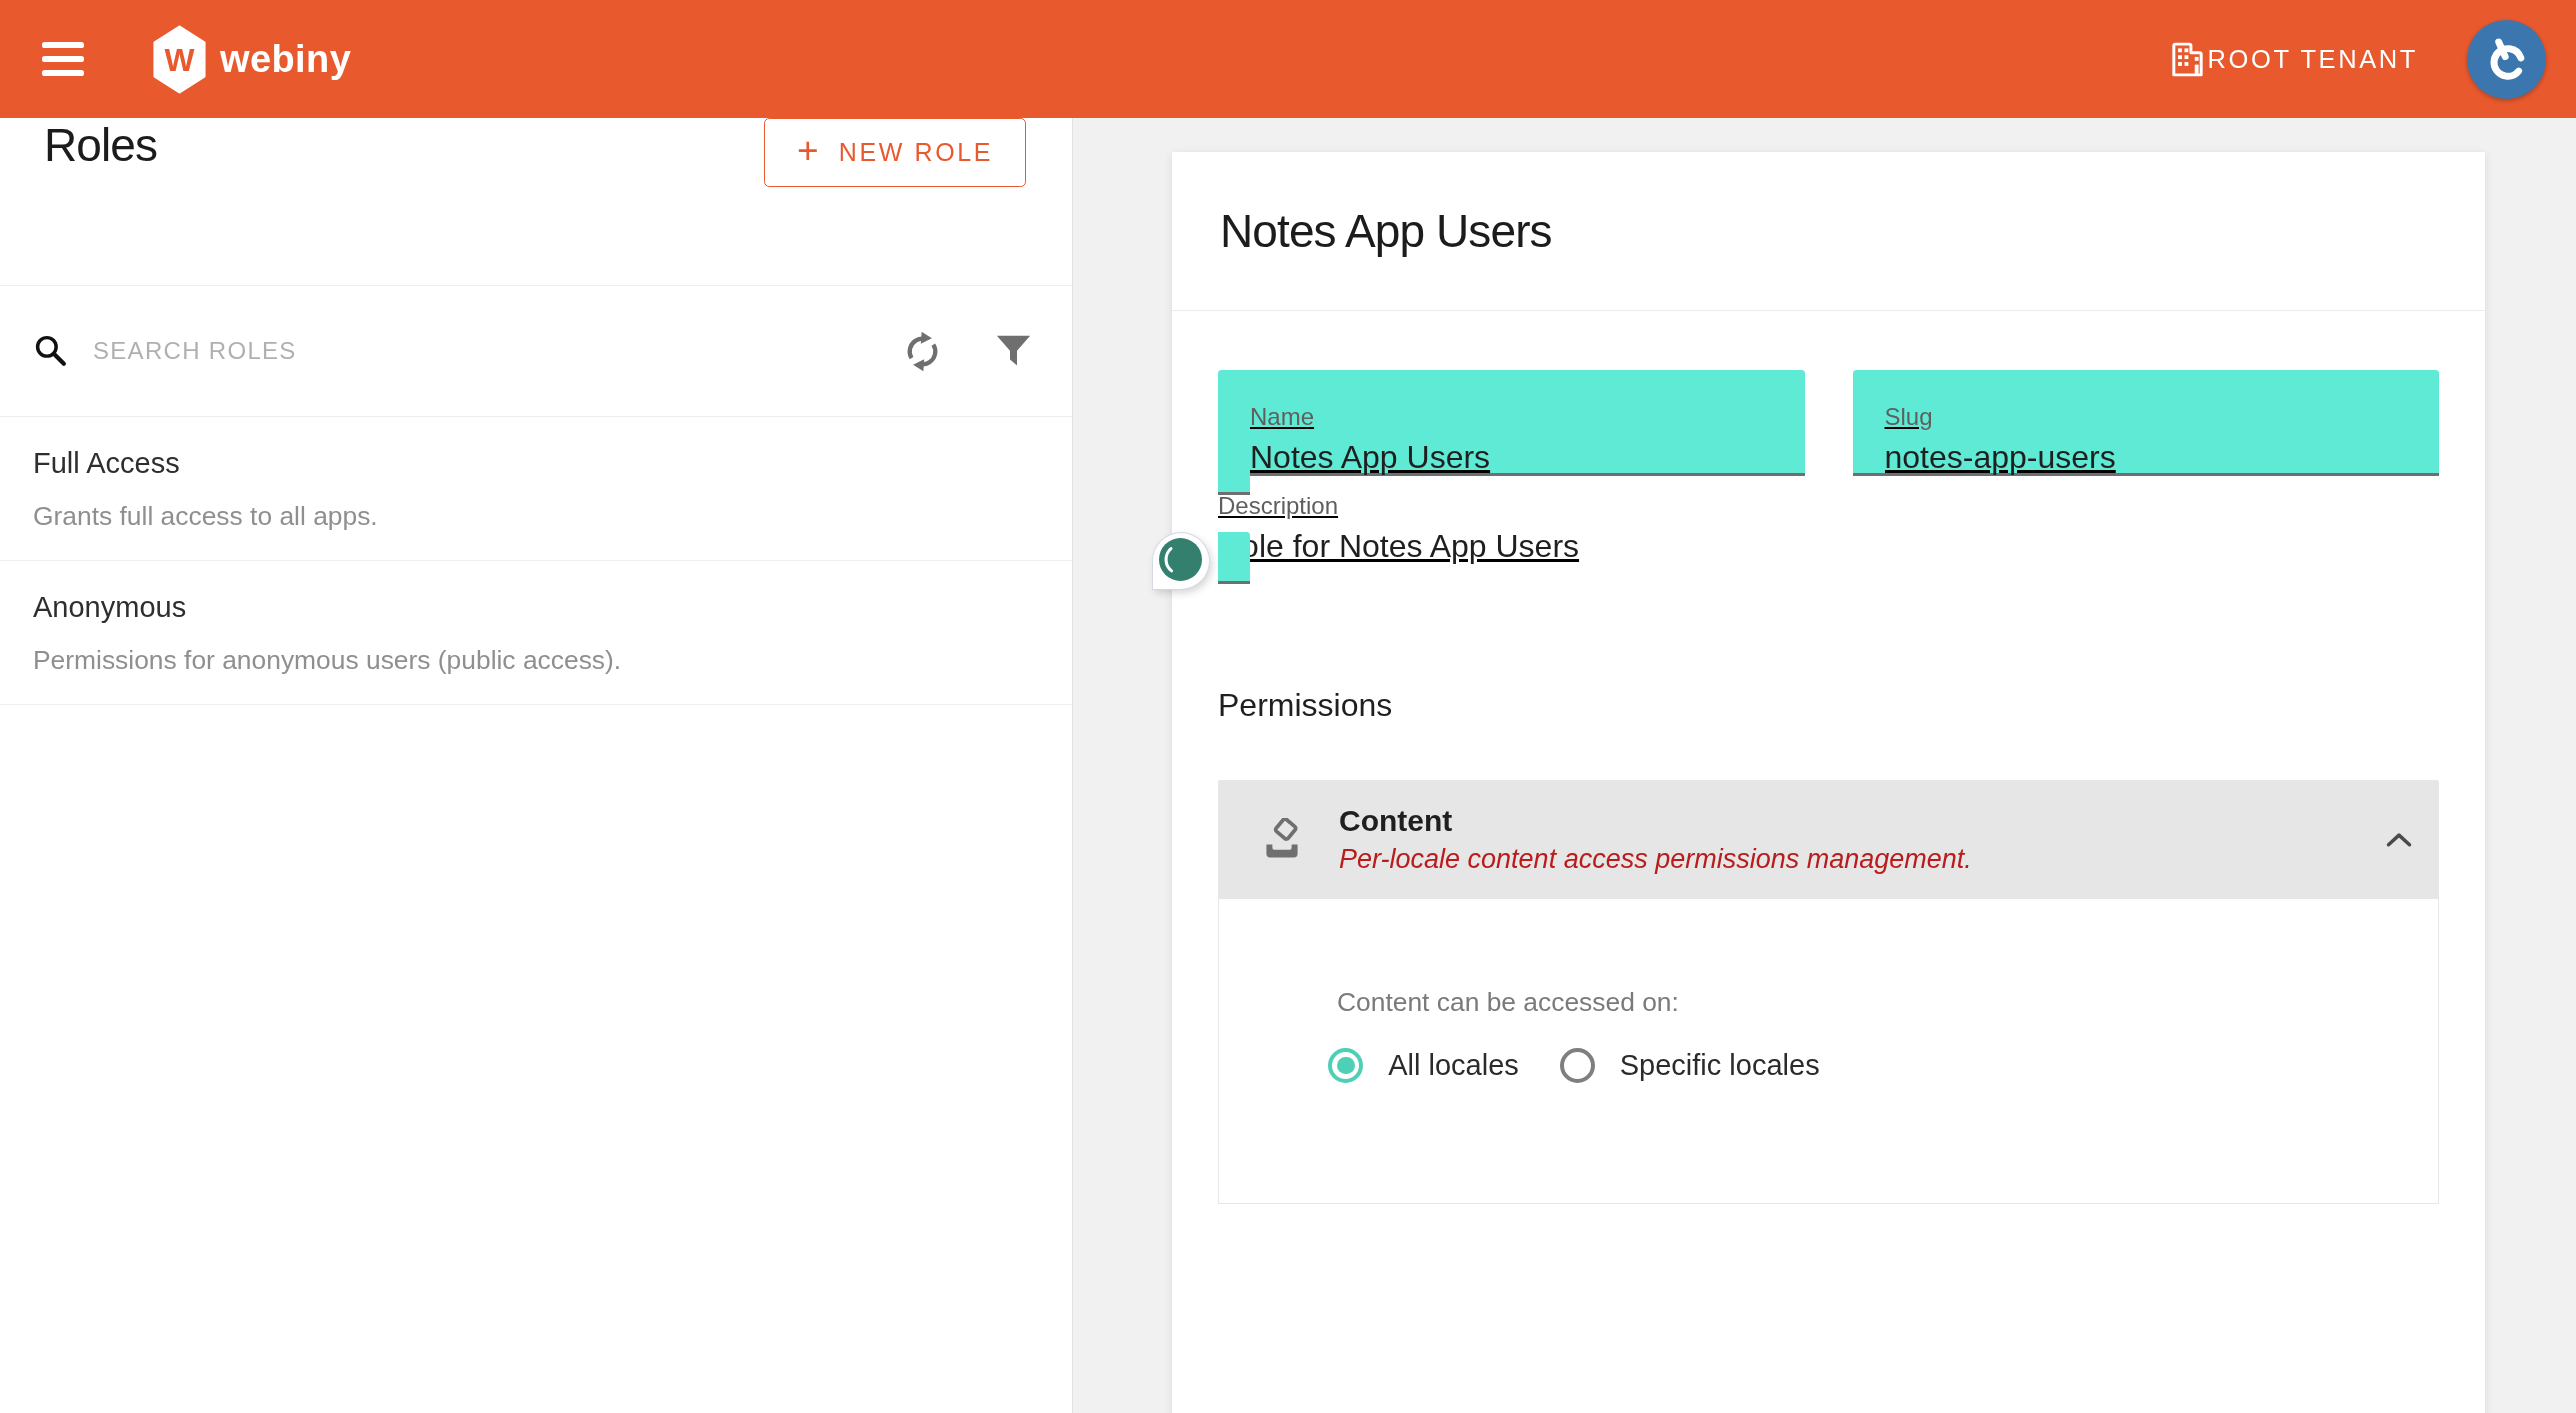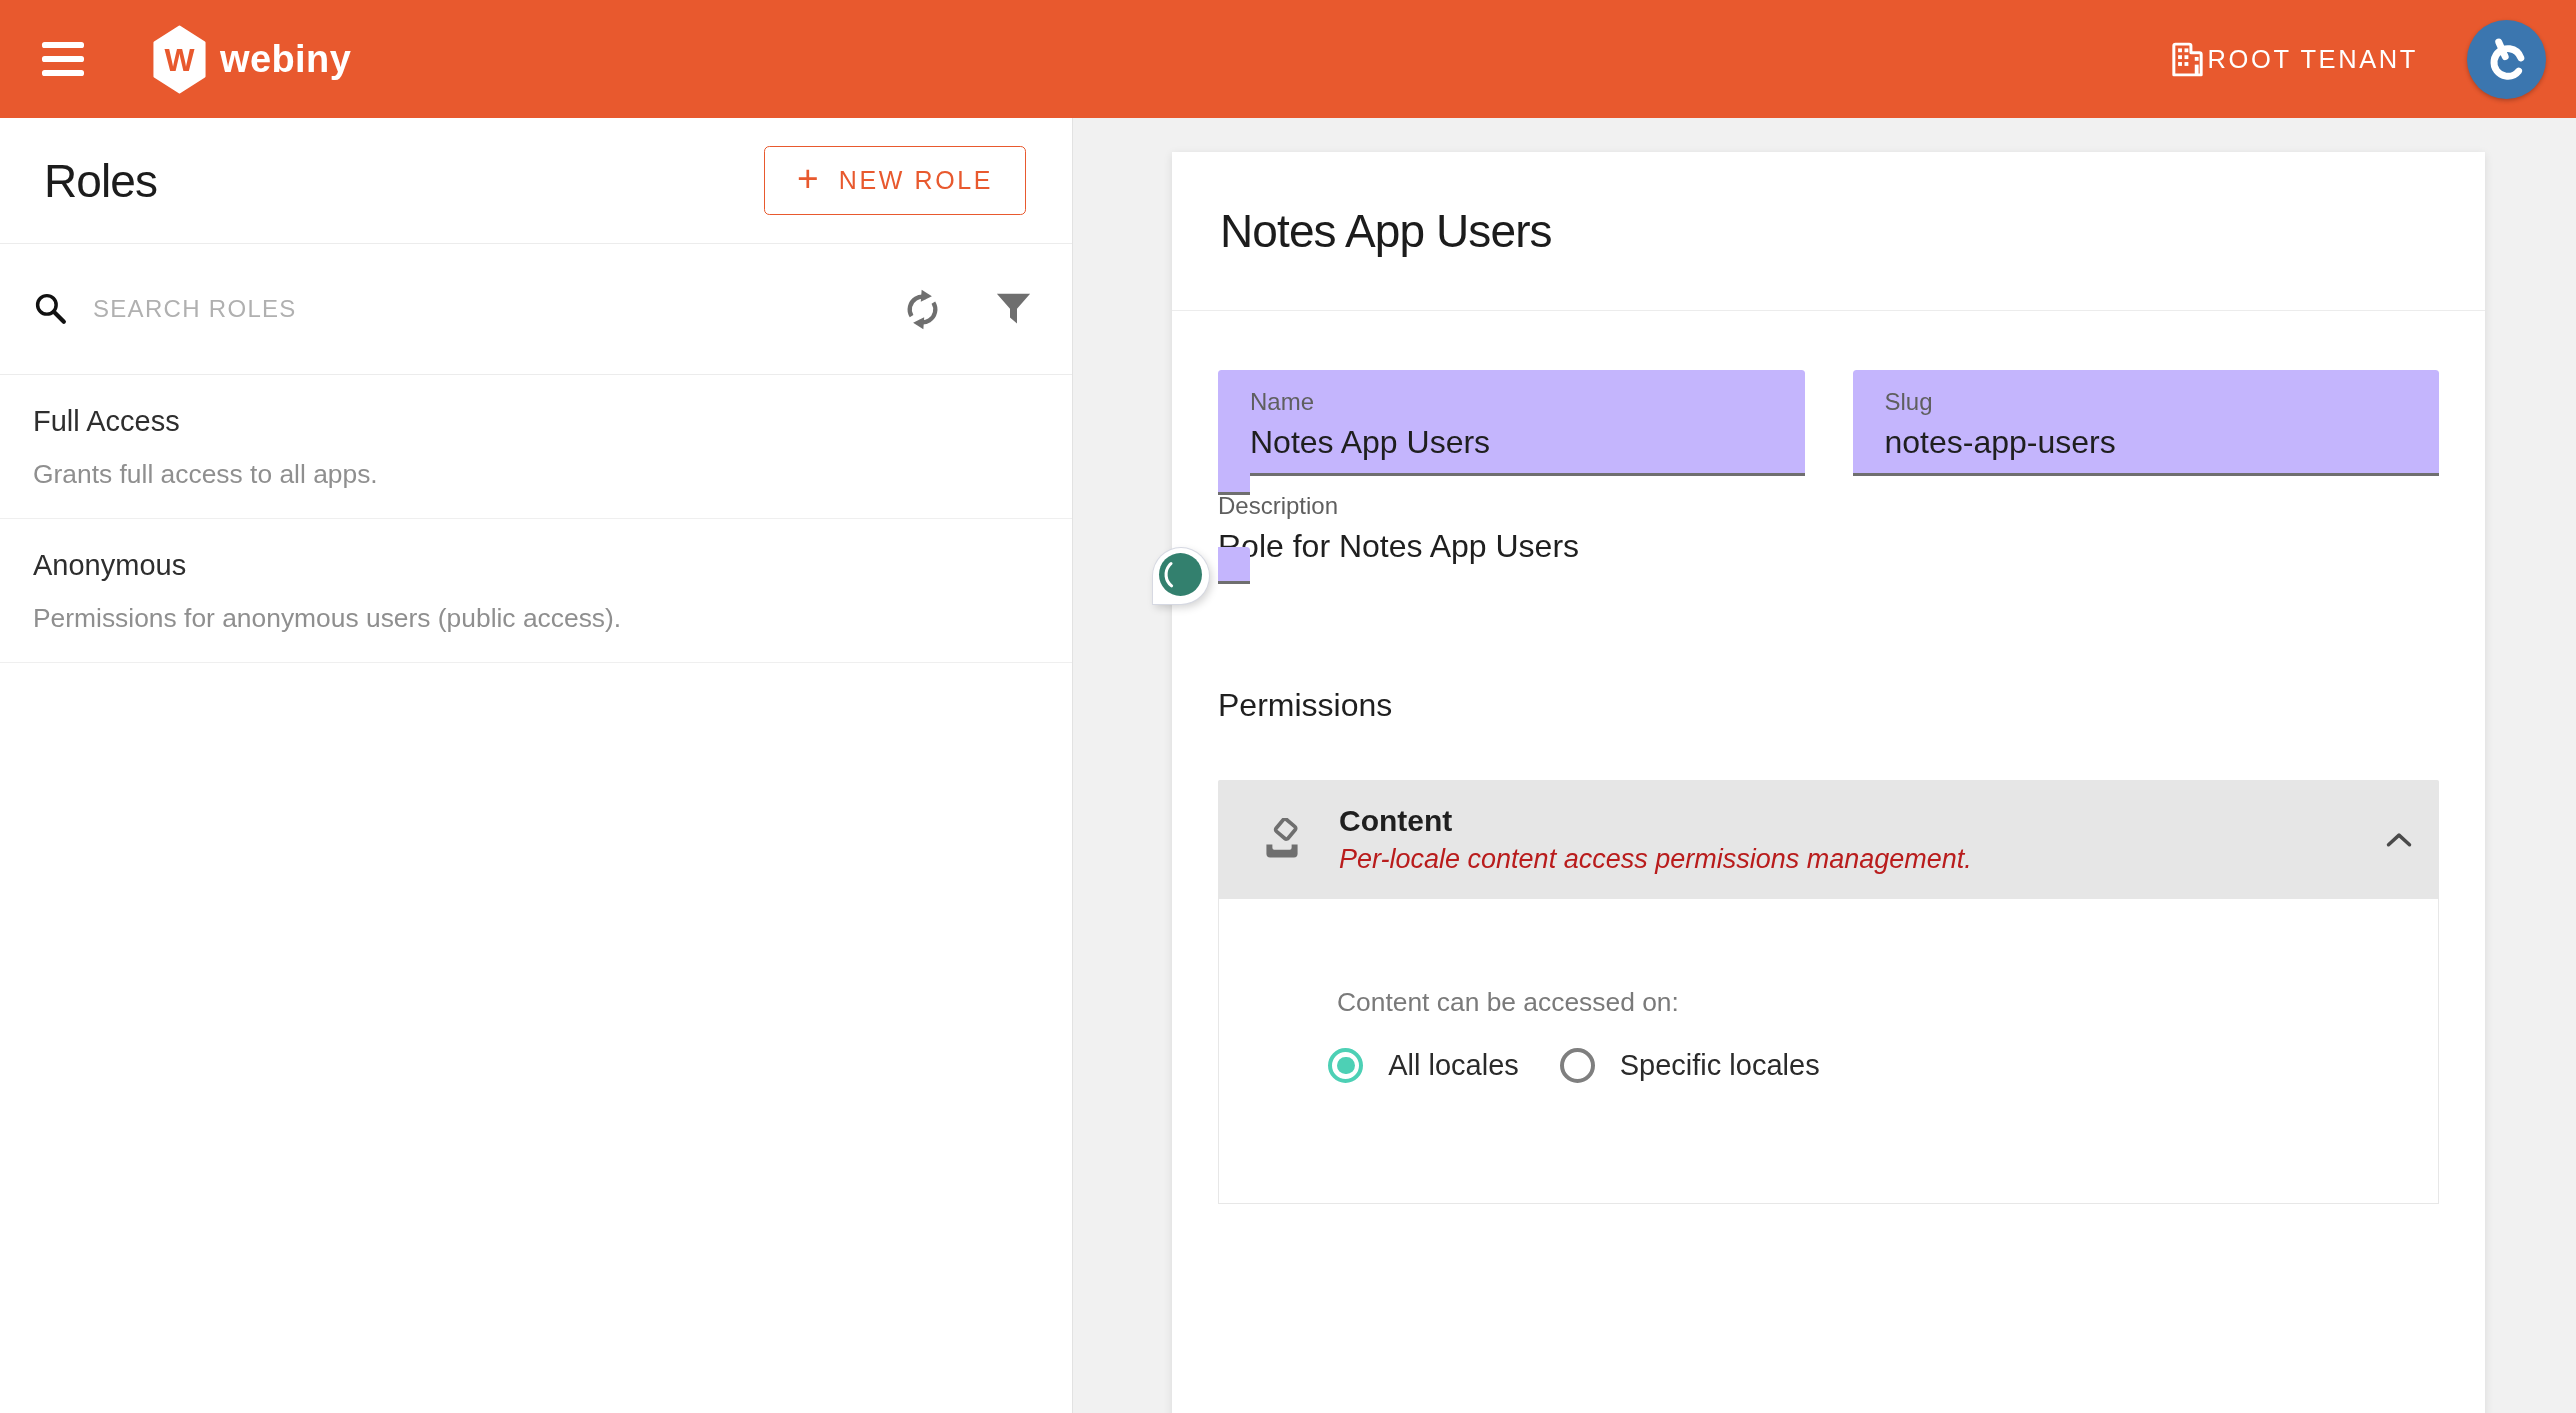--- a/index.html
+++ b/index.html
@@ -28,21 +28,21 @@
     margin-left:49px; display:flex; align-items:center; justify-content:center;
     box-shadow:0 1.8px 4.4px rgba(0,0,0,.25);
   }
 
   
   .list-panel {
     position:absolute; top:118px; left:0; width:1073px; bottom:0;
     background:#fff; border-right:0.9px solid #e2e2e2;
   }
   .panel-header {
-    height:126px; display:flex; align-items:center; justify-content:space-between;
+    height:168px; display:flex; align-items:flex-start; justify-content:space-between;
     padding:0 46px 0 44px; border-bottom:1.8px solid #ececec;
   }
   .panel-title { font-size:46px; font-weight:300; letter-spacing:-0.9px; color:#1c1c1c; }
   .new-role-btn {
     height:69px; padding:0 32px; background:#fff; border:1.8px solid #E8592E; border-radius:5.3px;
     color:#E8592E; font-size:25px; letter-spacing:2.6px; font-family:inherit;
     display:flex; align-items:center; gap:17.6px; cursor:pointer;
   }
   .new-role-btn .plus { font-size:37px; font-weight:300; line-height:1; margin-top:-3.5px; }
 
@@ -71,22 +71,22 @@
   }
   .card-title-row {
     height:159px; display:flex; align-items:center;
     padding:0 48px; border-bottom:1.8px solid #ececec;
   }
   .card-title { font-size:46px; font-weight:300; letter-spacing:-0.9px; color:#1c1c1c; }
 
   .card-body { padding:59px 46px 0; }
   .field-row { display:flex; gap:48px; }
   .field {
-    background:#c4b5fd; border-bottom:3.5px solid #6f6f6f; border-radius:3.5px 3.5px 0 0;
-    padding:18px 32px 0; height:106px; flex:1; position:relative;
+    background:#5eead4; border-bottom:3.5px solid #6f6f6f; border-radius:3.5px 3.5px 0 0;
+    padding:33px 32px 0; height:106px; flex:1; position:relative;text-decoration:underline;
   }
   .field-label { font-size:24px; color:#5f5f5f; display:block; }
   .field-value {
     display:block; width:100%; border:none; outline:none; background:transparent;
     font-family:inherit; font-size:32px; color:#1f1f1f; margin-top:8px; padding:0;
   }
   .field--textarea { margin-top:119px; height:170px; flex:none; }
 
   
   .beacon {

